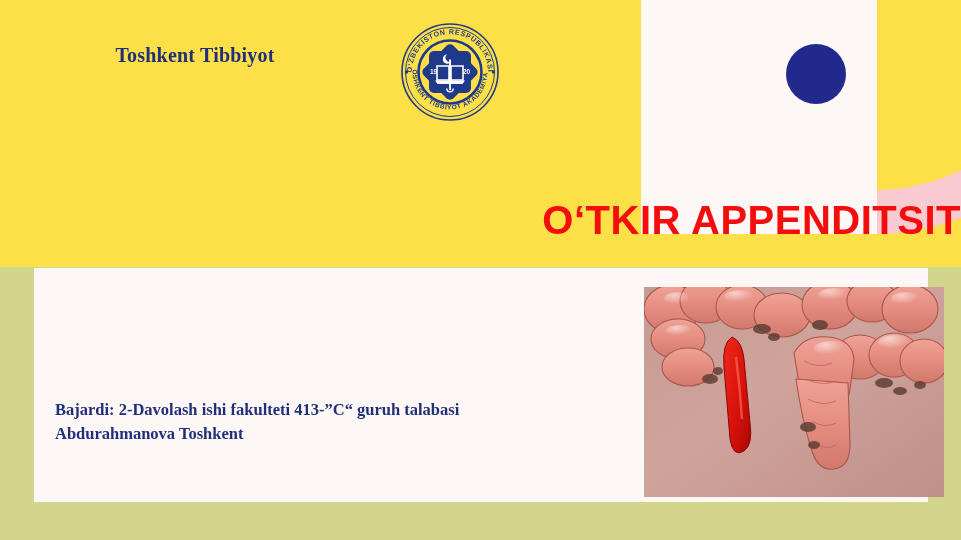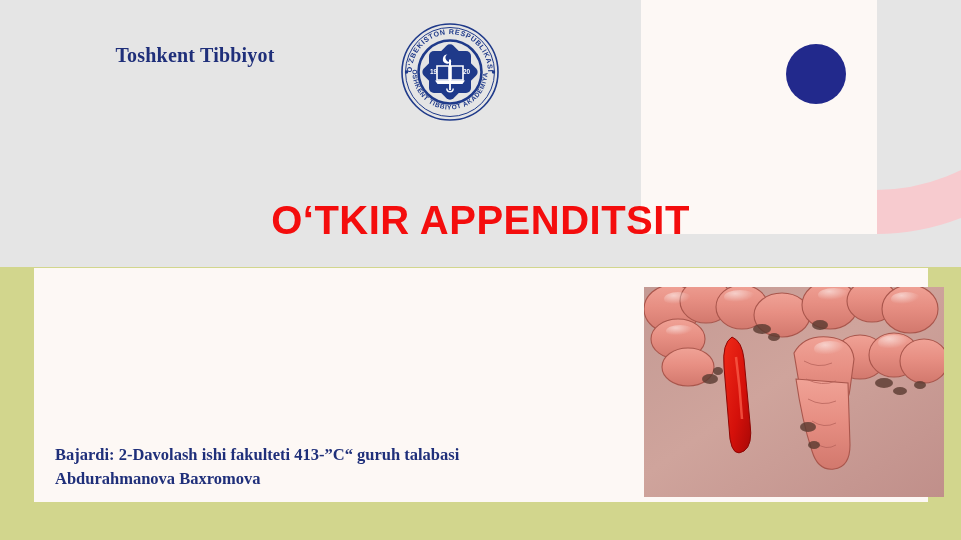--- a/index.html
+++ b/index.html
@@ -5,21 +5,21 @@
   * { margin:0; padding:0; box-sizing:border-box; }
   html, body {
     width:961px; height:540px;
     background:#fdf8f5;
     font-family:"Liberation Serif", serif;
     overflow:hidden;
   }
   #slide {
     position:relative;
     width:961px; height:540px;
-    background:#e5e5e5;
+    background:#fde047;
     overflow:hidden;
   }
 
   
   .deco-arc {
     position:absolute;
     left:641px; top:-236px;
     width:470px; height:470px;
     border-radius:50%;
     border:44px solid #f7cbcf;
@@ -72,39 +72,38 @@
     position:absolute;
     left:400px; top:22px;
     width:100px; height:100px;
   }
 
   
   .main-title {
     position:absolute;
     left:0; top:198px;
     width:961px;
-    text-align:center;
+    text-align:right;
     color:#f40d0d;
     font-family:"Liberation Sans", sans-serif;
     font-weight:bold;
     font-size:40px;
     letter-spacing:0.5px;
     white-space:nowrap;
   }
 
   
   .credits {
     position:absolute;
     left:55px; top:398px;
     width:560px;
     color:#1f2f7a;
     font-size:16.5px;
     font-weight:bold;
     line-height:1.48;
-    margin-top:45px;
   }
   .credits div { white-space:nowrap; }
 
   
   .photo {
     position:absolute;
     left:644px; top:287px;
     width:300px; height:210px;
     overflow:hidden;
     background:#c79a92;
@@ -159,21 +158,21 @@
         <text x="-16.5" y="2" font-family="Liberation Sans, sans-serif" font-size="6.5" font-weight="bold" fill="#ffffff" text-anchor="middle">19</text>
         <text x="16.5" y="2" font-family="Liberation Sans, sans-serif" font-size="6.5" font-weight="bold" fill="#ffffff" text-anchor="middle">20</text>
       </g>
     </svg>
   </div>
 
   <div class="main-title">O‘TKIR APPENDITSIT</div>
 
   <div class="credits">
     <div>Bajardi: 2-Davolash ishi fakulteti 413-”C“ guruh talabasi</div>
-    <div>Abdurahmanova Baxromova</div>
+    <div>Abdurahmanova Toshkent</div>
   </div>
 
   <div class="photo">
     <svg viewBox="0 0 300 210" width="300" height="210">
       <defs>
         <linearGradient id="bgG" x1="0" y1="0" x2="1" y2="1">
           <stop offset="0%" stop-color="#c49a94"></stop>
           <stop offset="45%" stop-color="#cfa49c"></stop>
           <stop offset="100%" stop-color="#c08f8a"></stop>
         </linearGradient>

